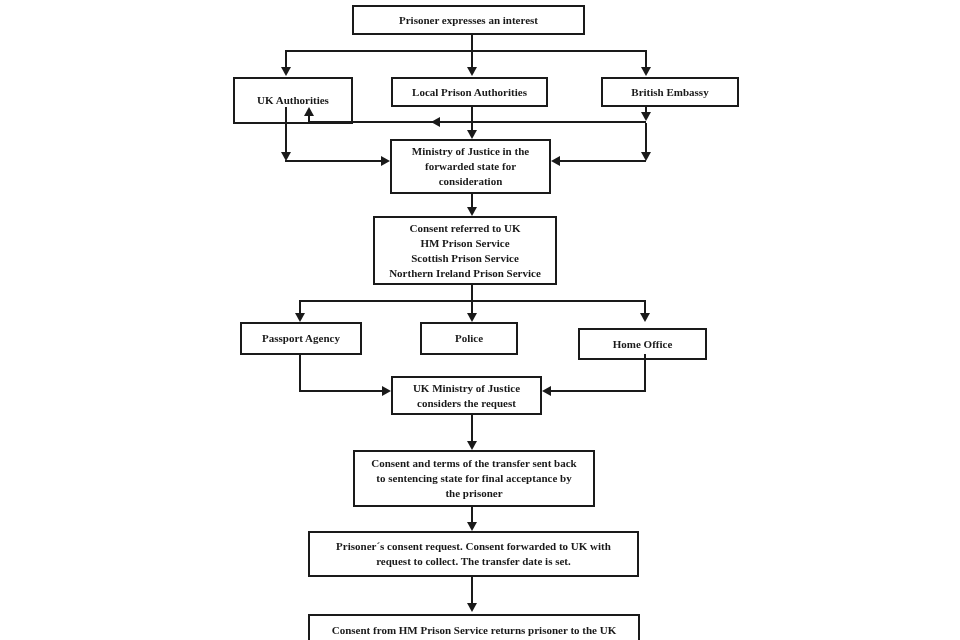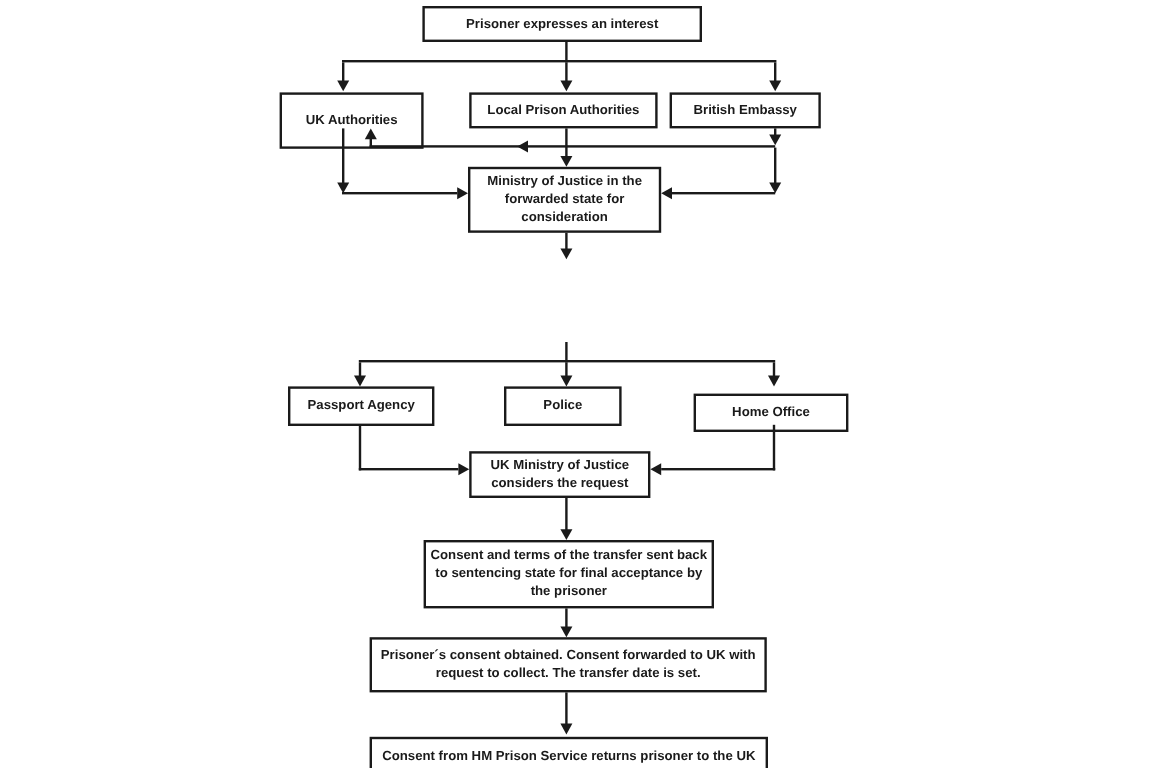--- a/index.html
+++ b/index.html
@@ -1,19 +1,19 @@
 <!DOCTYPE html>
 <html style="--line: #1a1a1a; --text: #1a1a1a; --bg: #ffffff;"><head>
 <meta charset="utf-8">
 <style>
   html,body{margin:0;padding:0;background:#ffffff;}
   #canvas{
     position:relative;width:960px;height:640px;overflow:hidden;
     background:var(--bg,#ffffff);
-    font-family:Liberation Sans, sans-serif;
+    font-family:Liberation Serif, serif;
   }
   .node{
     position:absolute;box-sizing:border-box;
     border:2px solid var(--line,#1a1a1a);
     background:#ffffff;color:var(--text,#1a1a1a);
     display:flex;flex-direction:column;align-items:center;justify-content:center;
     text-align:center;font-weight:bold;font-size:11px;line-height:15px;
   }
   .node > div{white-space:nowrap;}
   .v{position:absolute;width:2px;background:var(--line,#1a1a1a);}
@@ -34,30 +34,36 @@
   </div>
 
   <div class="node" style="left:233px;top:77px;width:120px;height:47px">
     <div>UK Authorities</div>
   </div>
 
   <div class="node" style="left:391px;top:77px;width:157px;height:30px">
     <div>Local Prison Authorities</div>
   </div>
 
-  <div class="node" style="left:558px;top:77px;width:126px;height:30px">
+  <div class="node" style="left:601px;top:77px;width:138px;height:30px">
     <div>British Embassy</div>
   </div>
 
   <div class="node" style="left:390px;top:139px;width:161px;height:55px">
     <div>Ministry of Justice in the</div>
     <div>forwarded state for</div>
     <div>consideration</div>
   </div>
 
+  <div class="node" style="left:373px;top:216px;width:184px;height:69px">
+    <div>Consent referred to UK</div>
+    <div>HM Prison Service</div>
+    <div>Scottish Prison Service</div>
+    <div>Northern Ireland Prison Service</div>
+  </div>
 
   <div class="node" style="left:420px;top:322px;width:98px;height:33px">
     <div>Police</div>
   </div>
 
   <div class="node" style="left:240px;top:322px;width:122px;height:33px">
     <div>Passport Agency</div>
   </div>
 
   <div class="node" style="left:578px;top:328px;width:129px;height:32px">
@@ -69,21 +75,21 @@
     <div>considers the request</div>
   </div>
 
   <div class="node" style="left:353px;top:450px;width:242px;height:57px">
     <div>Consent and terms of the transfer sent back</div>
     <div>to sentencing state for final acceptance by</div>
     <div>the prisoner</div>
   </div>
 
   <div class="node" style="left:308px;top:531px;width:331px;height:46px">
-    <div>Prisoner´s consent obtained. Consent forwarded to UK with</div>
+    <div>Prisoner´s consent request. Consent forwarded to UK with</div>
     <div>request to collect. The transfer date is set.</div>
   </div>
 
   <div class="node" style="left:308px;top:614px;width:332px;height:32px">
     <div>Consent from HM Prison Service returns prisoner to the UK</div>
   </div>
 
   <div class="v" style="left:471px;top:35px;height:17px"></div>
   <div class="h" style="left:285px;top:50px;width:362px"></div>
   <div class="v" style="left:285px;top:52px;height:16px"></div>

